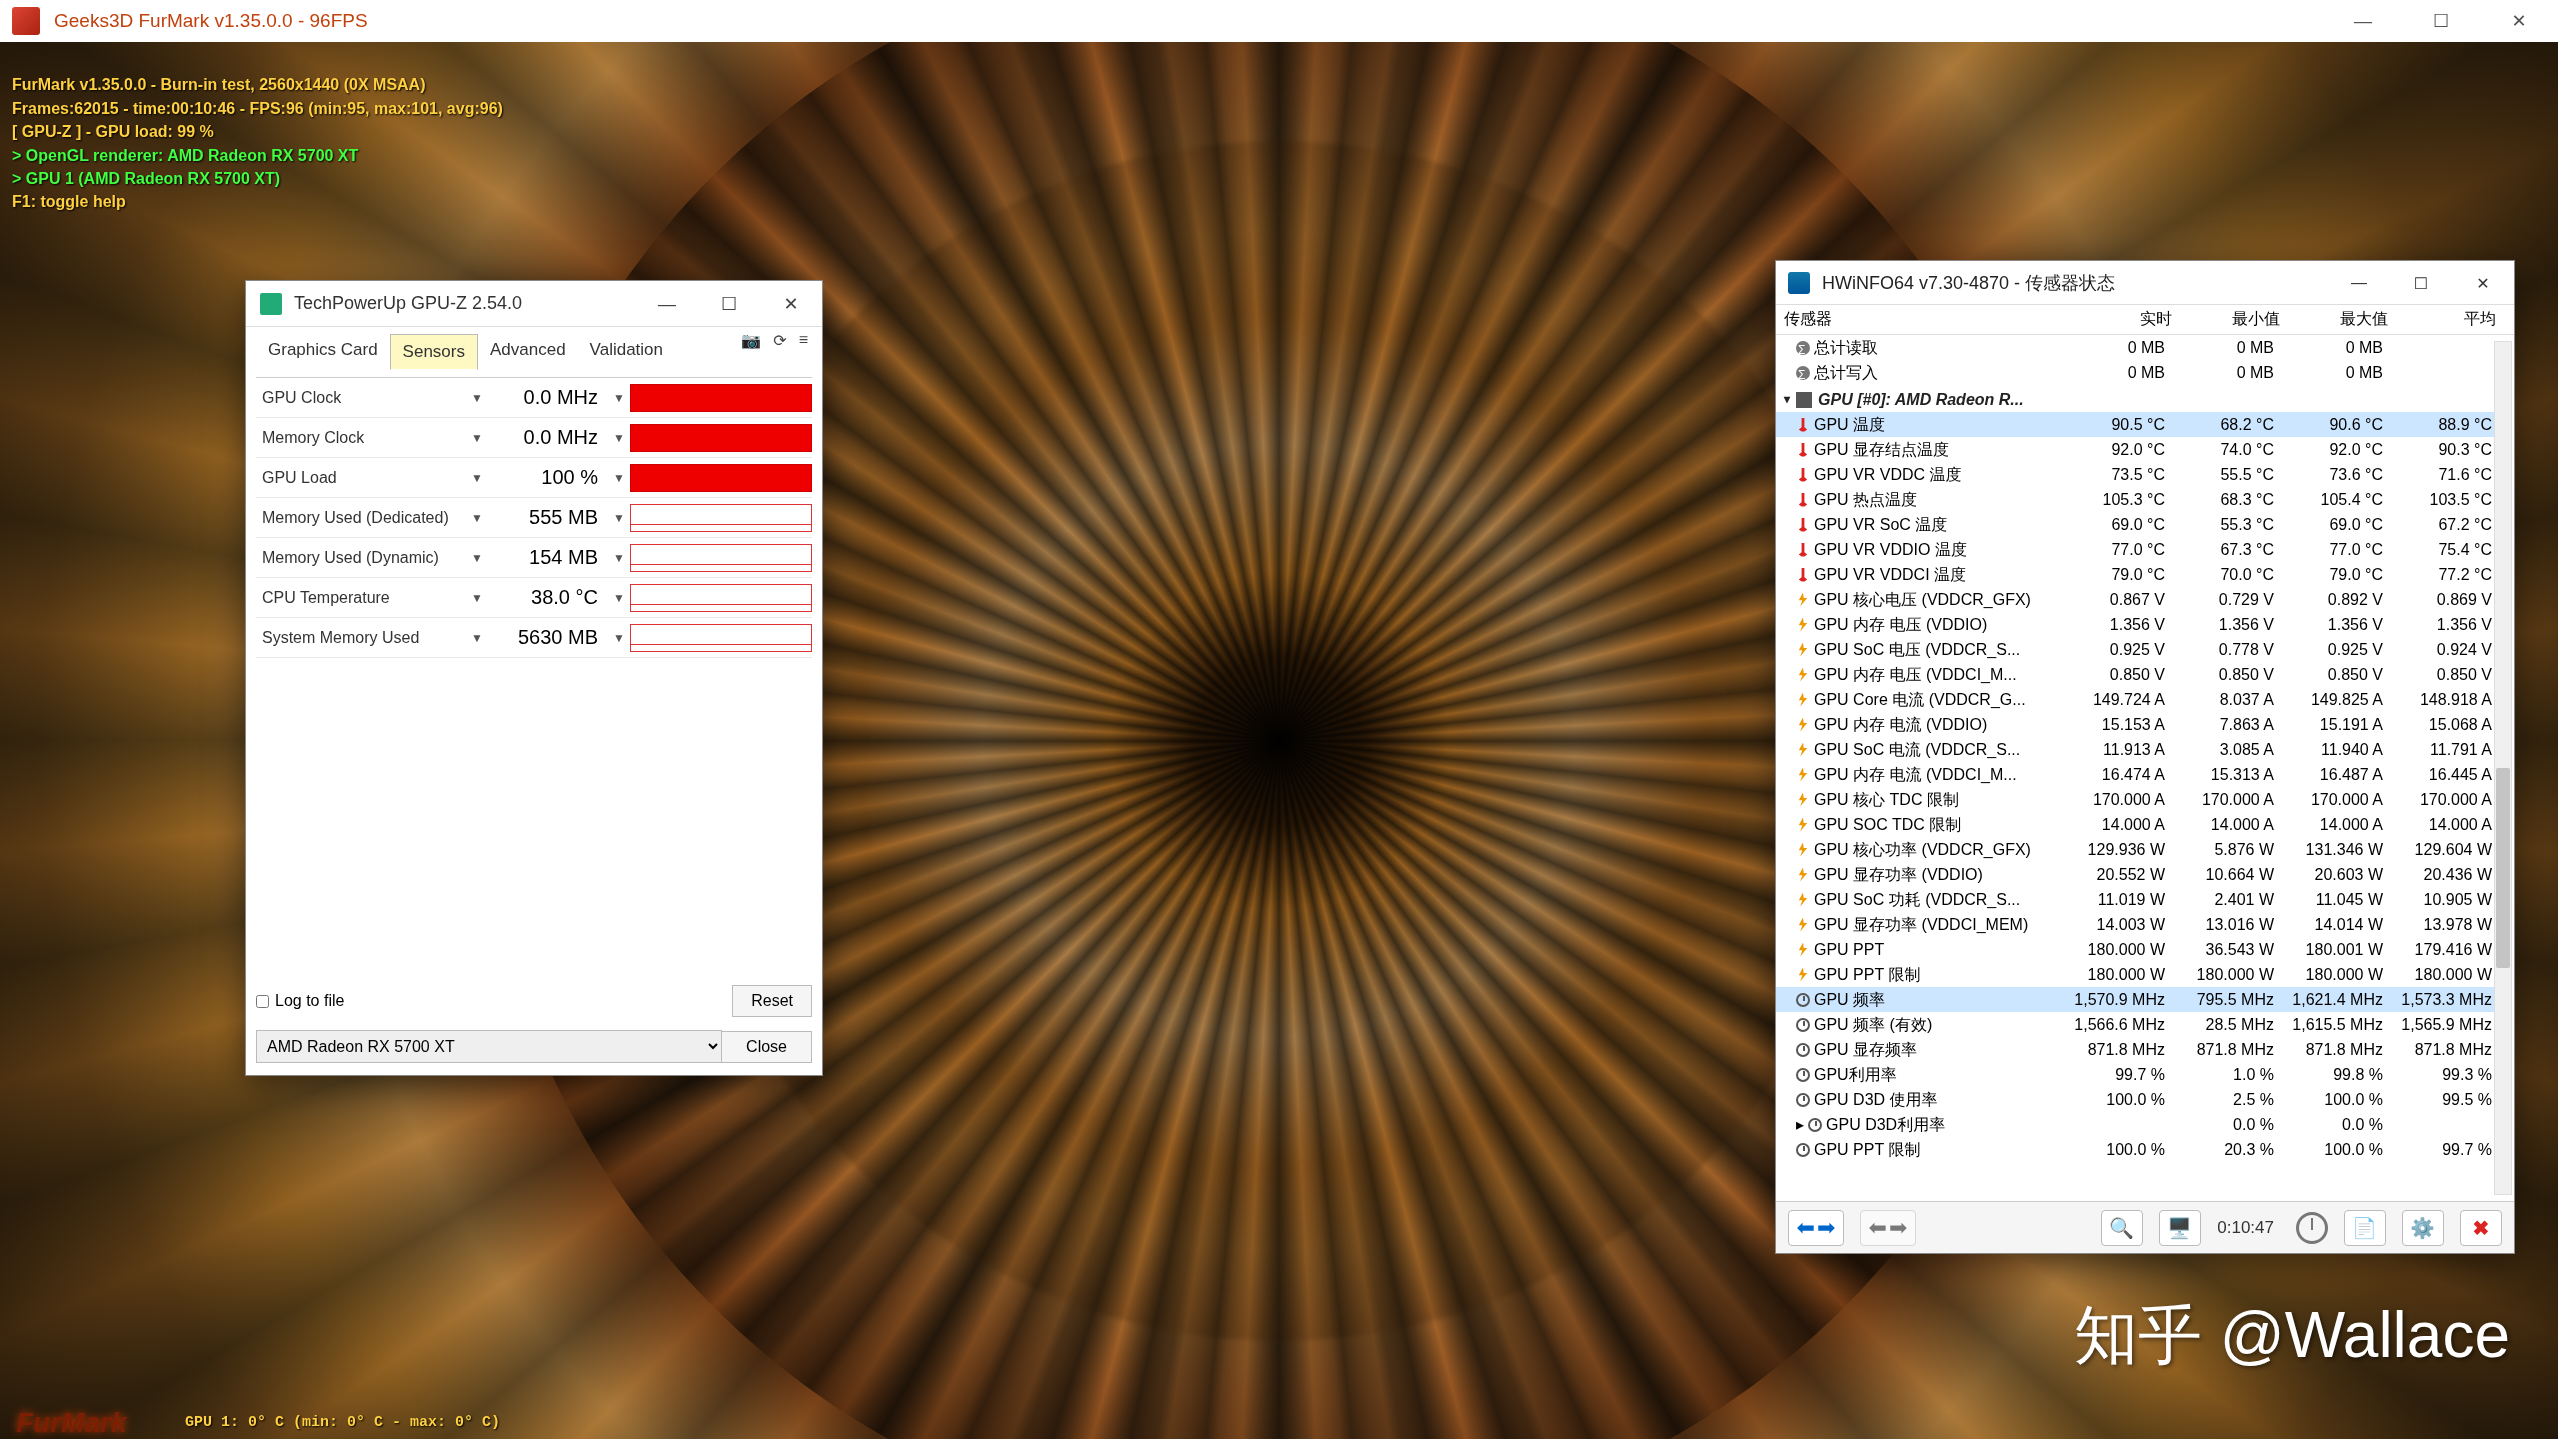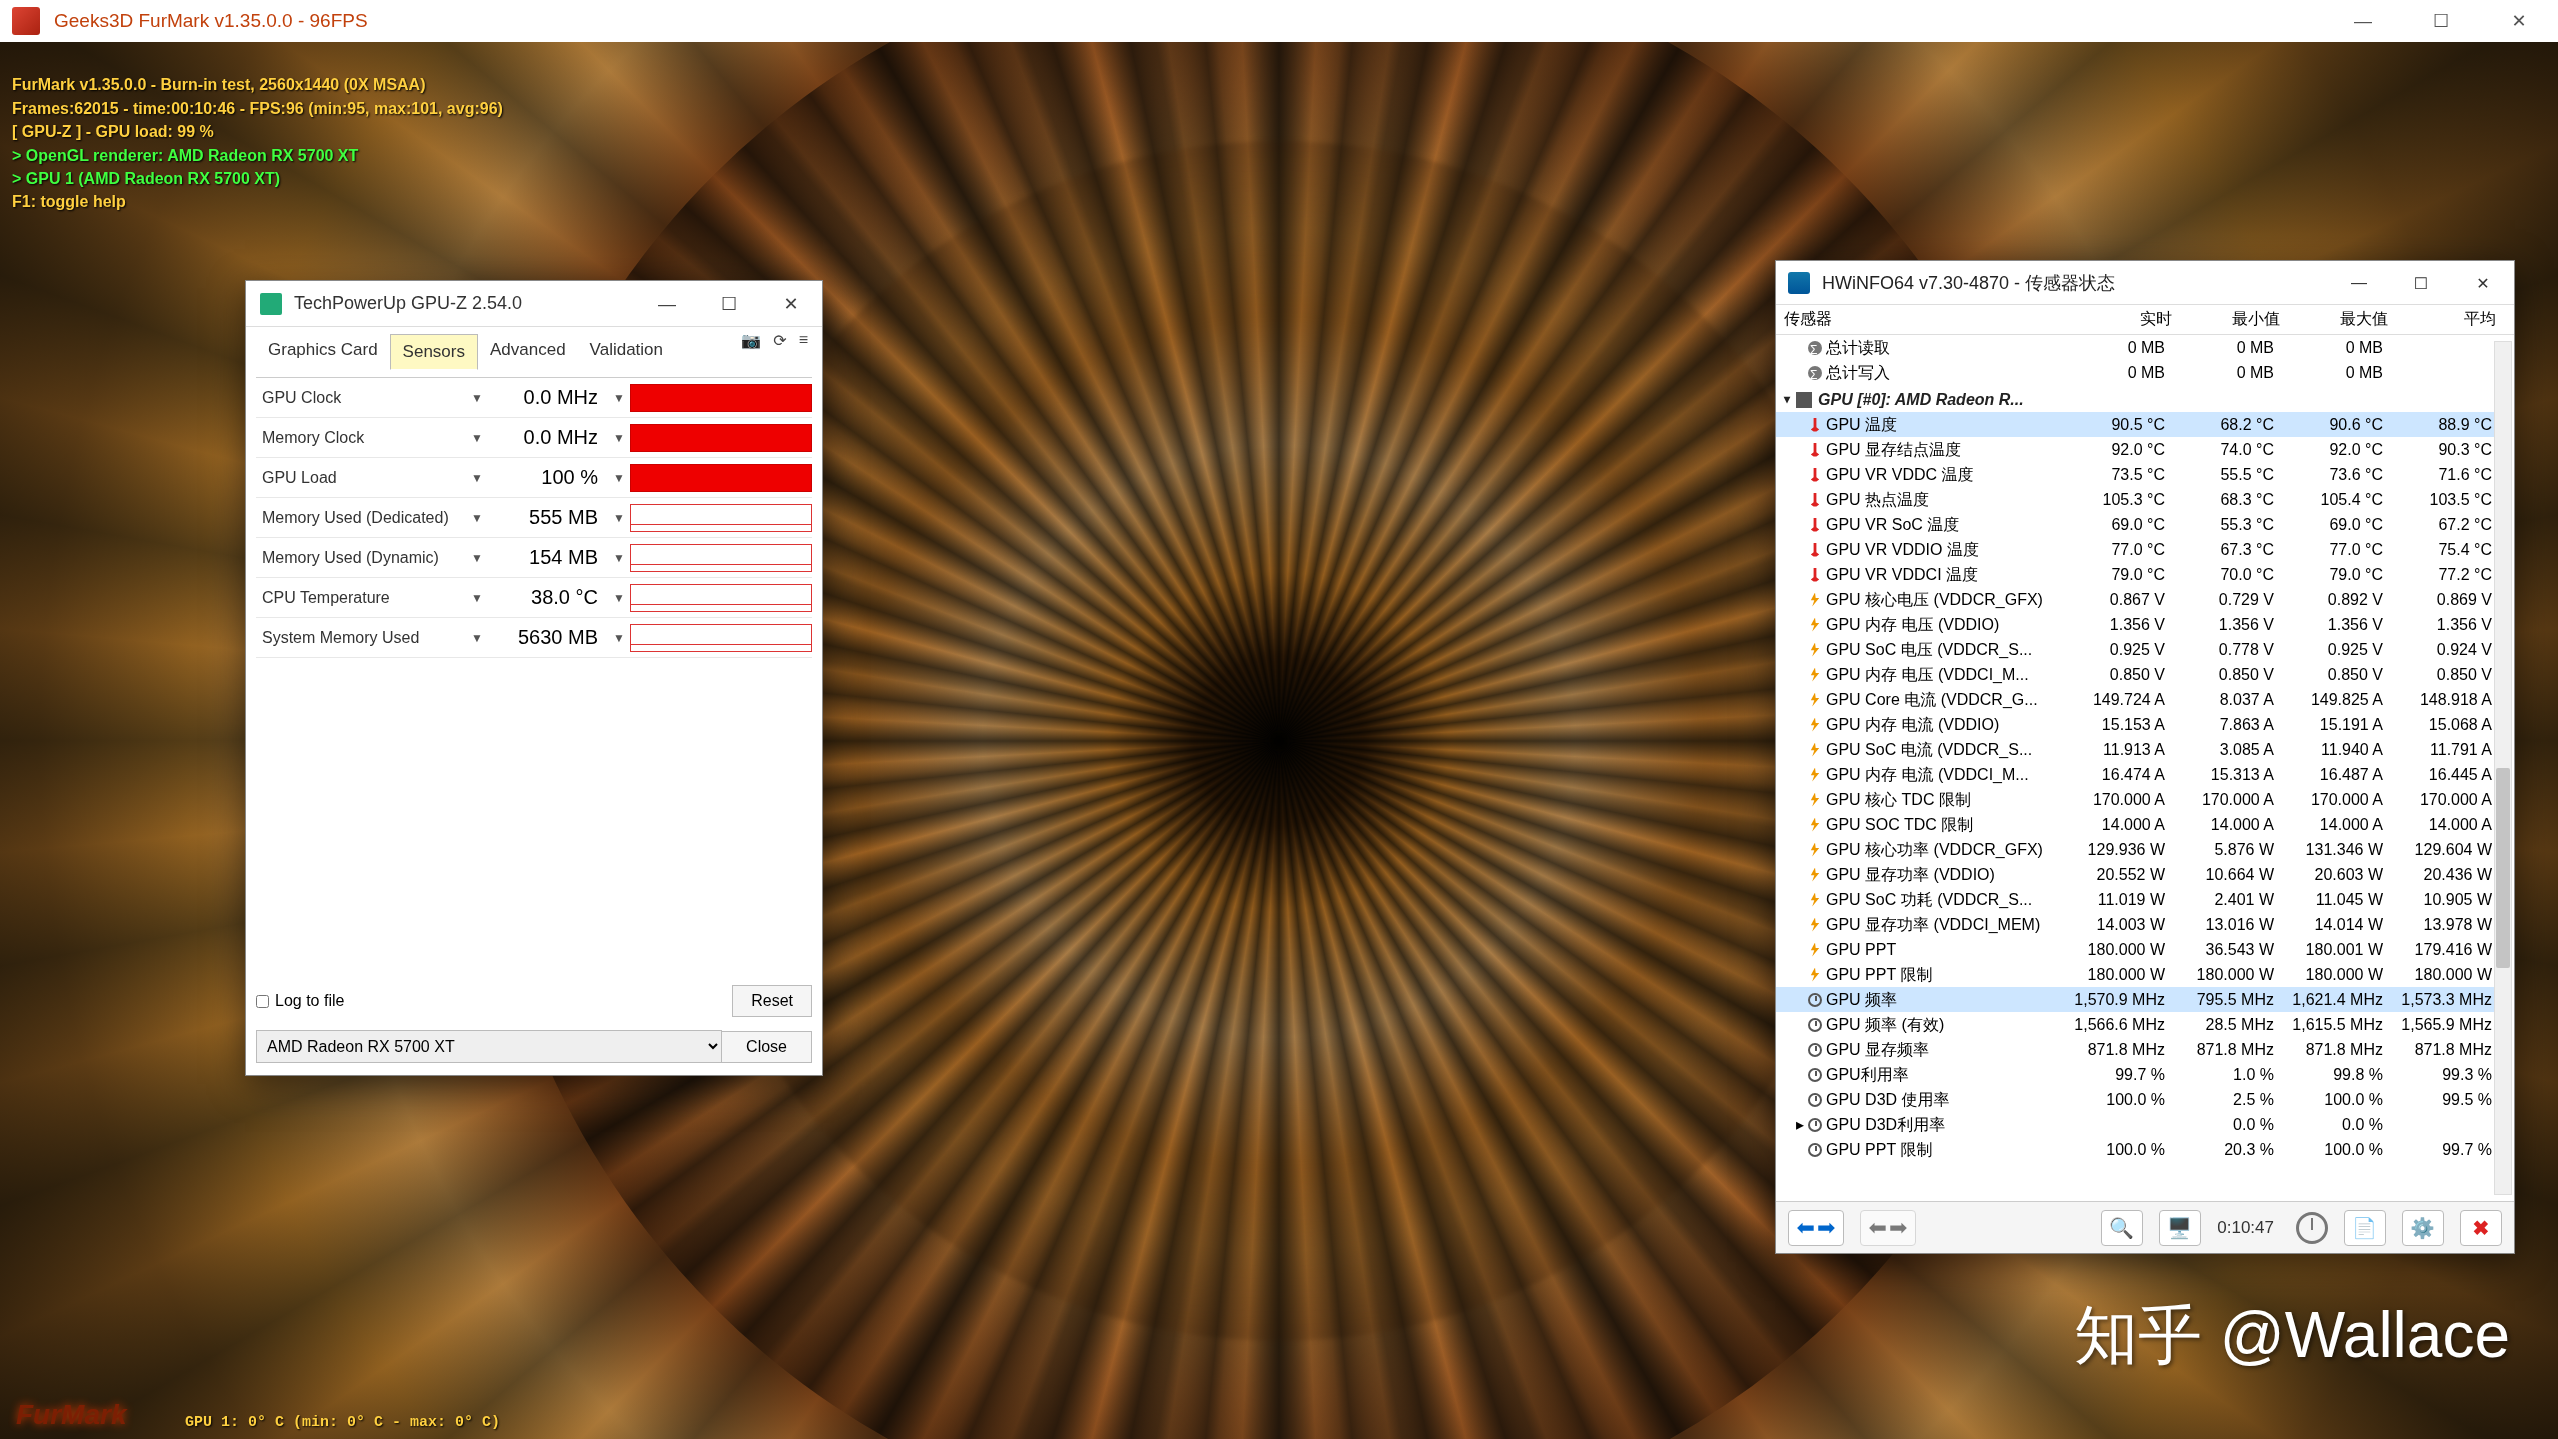--- a/index.html
+++ b/index.html
@@ -31,21 +31,21 @@
 .titlebar .title { margin-left: 14px; font-size: 19px; color: #c2410c; }
 .titlebar .winbtns { position: absolute; right: 0; top: 0; height: 42px; display: flex; }
 .titlebar .winbtns span { width: 78px; height: 42px; display: flex; align-items: center; justify-content: center; font-size: 18px; color: #555; }
 
 
 .hud { position: absolute; left: 12px; top: 52px; font-family: "Courier New", monospace; font-size: 16px; font-weight: bold; line-height: 1.4; text-shadow: 1px 1px 2px #000; white-space: pre; }
 .hud .yellow { color: #ffd040; }
 .hud .green { color: #40ff40; }
 
 .statusbar { position: absolute; left: 185px; bottom: 8px; font-family: "Courier New", monospace; font-size: 15px; color: #ffd040; font-weight: bold; text-shadow: 1px 1px 2px #000; }
-.furlogo { position: absolute; left: 16px; bottom: 8px; color: #a02000; font-weight: bold; font-size: 28px; font-style: italic; text-shadow: 0 0 8px #f40; opacity:.7;}
+.furlogo { position: absolute; left: 16px; bottom: 0; color: #a02000; font-weight: bold; font-size: 28px; font-style: italic; text-shadow: 0 0 8px #f40; opacity:.7;}
 .watermark { position: absolute; right: 48px; bottom: 60px; font-size: 64px; color: #fff; font-weight: 500; text-shadow: 2px 2px 4px rgba(0,0,0,.5); }
 
 
 .gpuz { position: absolute; left: 245px; top: 280px; width: 578px; height: 796px; background: #fff; border: 1px solid #888; box-shadow: 0 8px 32px rgba(0,0,0,.5); }
 .gpuz-titlebar { height: 46px; background: #fff; display: flex; align-items: center; border-bottom: 1px solid #ddd; }
 .gpuz-titlebar .icon { width: 22px; height: 22px; margin-left: 14px; background: #2a7; border-radius: 2px; }
 .gpuz-titlebar .t { margin-left: 12px; font-size: 18px; color: #333; }
 .gpuz-titlebar .btns { position: absolute; right: 0; top: 0; height: 46px; display: flex; }
 .gpuz-titlebar .btns span { width: 62px; height: 46px; display: flex; align-items: center; justify-content: center; font-size: 18px; color: #444; }
 .gpuz-tabs { display: flex; padding: 6px 10px 0 10px; font-size: 17px; }
@@ -77,21 +77,21 @@
 .hwi-titlebar .btns { position: absolute; right: 0; top: 0; height: 44px; display: flex; }
 .hwi-titlebar .btns span { width: 62px; height: 44px; display: flex; align-items: center; justify-content: center; font-size: 16px; color: #333; }
 .hwi-header { display: grid; grid-template-columns: 280px 1fr 1fr 1fr 1fr; font-size: 16px; padding: 4px 18px 4px 8px; border-bottom: 1px solid #ddd; gap: 12px; }
 .hwi-header span { text-align: right; }
 .hwi-header span:first-child { text-align: left; }
 .hwi-body { flex: 1; overflow-y: auto; font-size: 16px; line-height: 25px; padding-right: 4px; }
 .hwi-grp { display: flex; align-items: center; gap: 6px; padding-left: 8px; font-style: italic; font-weight: bold; color: #222; margin-top: 2px;}
 .hwi-grp .tri { font-size: 12px; font-style: normal;}
 .hwi-grp .chip { width:16px; height:16px; background:#555; display:inline-block;}
 .hwi-row { display: grid; grid-template-columns: 280px 1fr 1fr 1fr 1fr; padding: 0 18px 0 0; }
-.hwi-row .name { display: flex; align-items: center; gap: 4px; padding-left: 32px; white-space: nowrap; overflow:hidden;}
+.hwi-row .name { display: flex; align-items: center; gap: 4px; padding-left: 20px; white-space: nowrap; overflow:hidden;}
 .hwi-row .name .ic { width: 14px; height: 14px; display: inline-block; }
 .hwi-row .v { text-align: right; }
 .hwi-row.sel { background: #cde6ff; }
 .hwi-row.subtri .name { padding-left: 20px;}
 .ic-therm { background: linear-gradient(#d22,#d22); clip-path: polygon(40% 0,60% 0,60% 70%,80% 85%,60% 100%,40% 100%,20% 85%,40% 70%);}
 .ic-bolt { background: #e90; clip-path: polygon(50% 0,20% 55%,45% 55%,30% 100%,80% 40%,55% 40%);}
 .ic-clock { border: 2px solid #555; border-radius: 50%; position:relative;}
 .ic-clock::after{content:"";position:absolute;left:45%;top:10%;width:2px;height:50%;background:#555;}
 .ic-sum { background:#777; border-radius:50%; position:relative;}
 .ic-sum::after{content:"Σ";color:#fff;position:absolute;left:2px;top:-3px;font-size:12px;}

